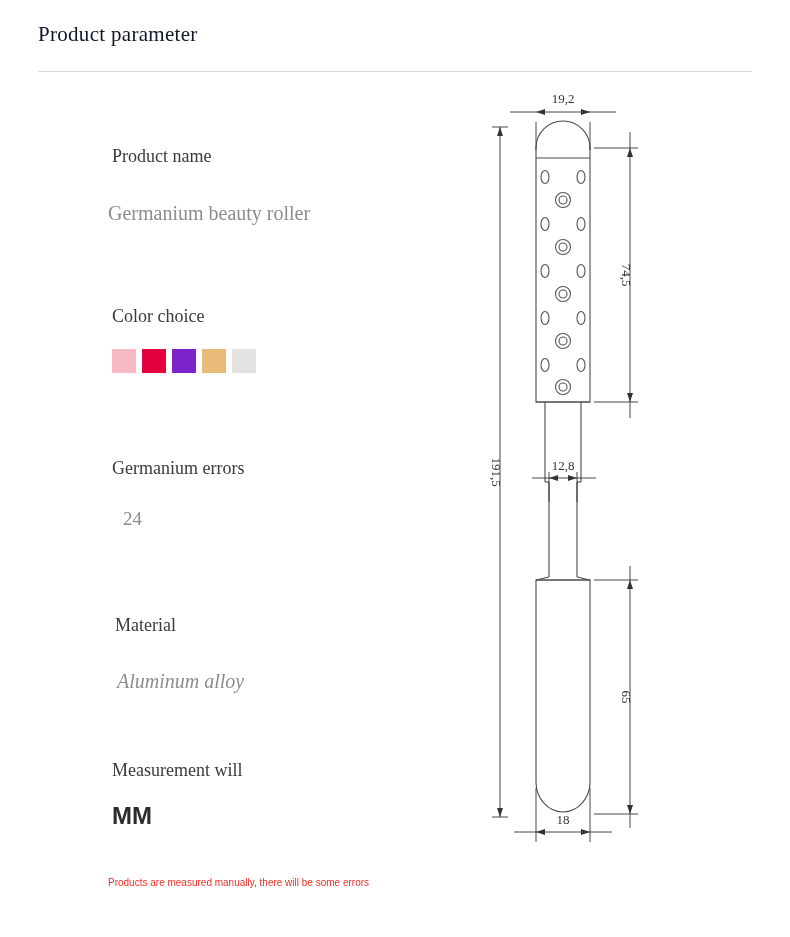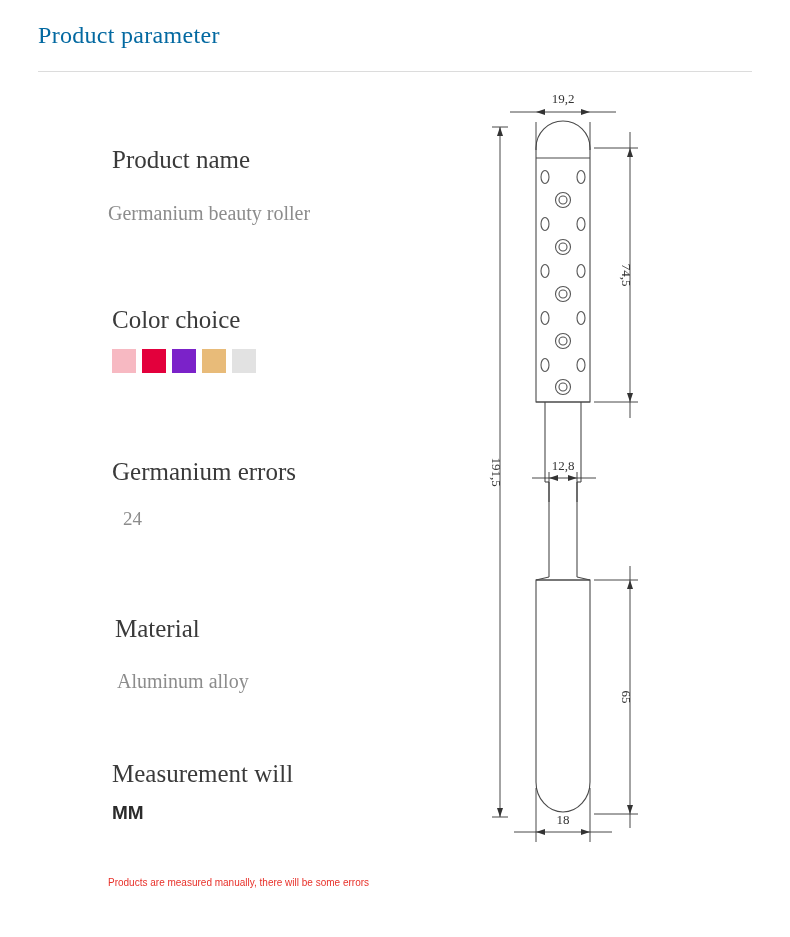--- a/index.html
+++ b/index.html
@@ -12,22 +12,22 @@
     height: 937px;
     position: relative;
     font-family: "Liberation Serif", serif;
     color: #333;
     overflow: hidden;
   }
   .page-title {
     position: absolute;
     left: 38px;
     top: 22px;
-    font-size: 24px;
-    color: #0369a1;
+    font-size: 21px;
+    color: #0f172a;
     letter-spacing: 0.3px;
     font-family: "Liberation Serif", serif;
   }
   .title-rule {
     position: absolute;
     left: 38px;
     top: 71px;
     width: 714px;
     height: 1px;
     background: #dcdcdc;
@@ -38,52 +38,52 @@
     position: absolute;
     left: 0;
     top: 130px;
     width: 470px;
   }
   .spec-block {
     position: relative;
     margin-bottom: 0;
   }
   .spec-label {
-    font-size: 25px;
+    font-size: 18px;
     color: #3a3a3a;
     font-family: "Liberation Serif", serif;
   }
   .spec-value {
     font-size: 20px;
     color: #8c8c8c;
     font-family: "Liberation Serif", serif;
   }
   .spec-value.strong {
-    font-size: 19px;
+    font-size: 24px;
     color: #2b2b2b;
     font-weight: bold;
     font-family: "Liberation Sans", sans-serif;
   }
   .spec-value.big {
     font-size: 19px;
     color: #8c8c8c;
   }
 
   .b-name-label  { position: absolute; left: 112px; top: 16px; }
   .b-name-value  { position: absolute; left: 108px; top: 72px; }
   .b-color-label { position: absolute; left: 112px; top: 176px; text-align: center; }
   .b-swatches    { position: absolute; left: 112px; top: 219px; display: flex; gap: 6px; }
   .swatch {
     width: 24px;
     height: 24px;
   }
   .b-grain-label { position: absolute; left: 112px; top: 328px; }
   .b-grain-value { position: absolute; left: 123px; top: 378px; }
   .b-mat-label   { position: absolute; left: 115px; top: 485px; text-align: center; }
-  .b-mat-value   { position: absolute; left: 117px; top: 540px; }
+  .b-mat-value   { position: absolute; left: 117px; top: 540px; font-style: italic; }
   .b-unit-label  { position: absolute; left: 112px; top: 630px; }
   .b-unit-value  { position: absolute; left: 112px; top: 672px; }
 
   .footnote {
     position: absolute;
     left: 108px;
     top: 877px;
     font-size: 10px;
     color: #e8312a;
     font-family: Liberation Sans, sans-serif;

